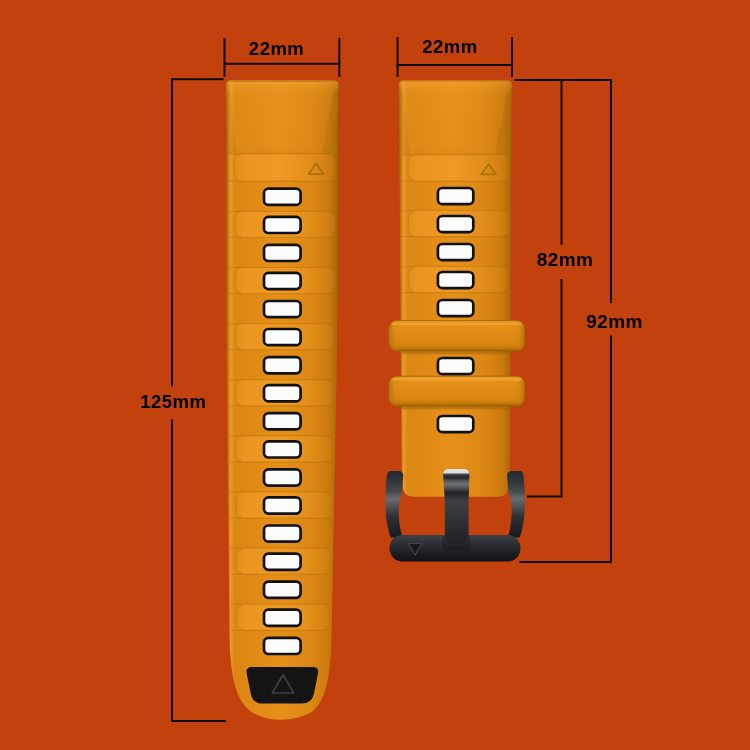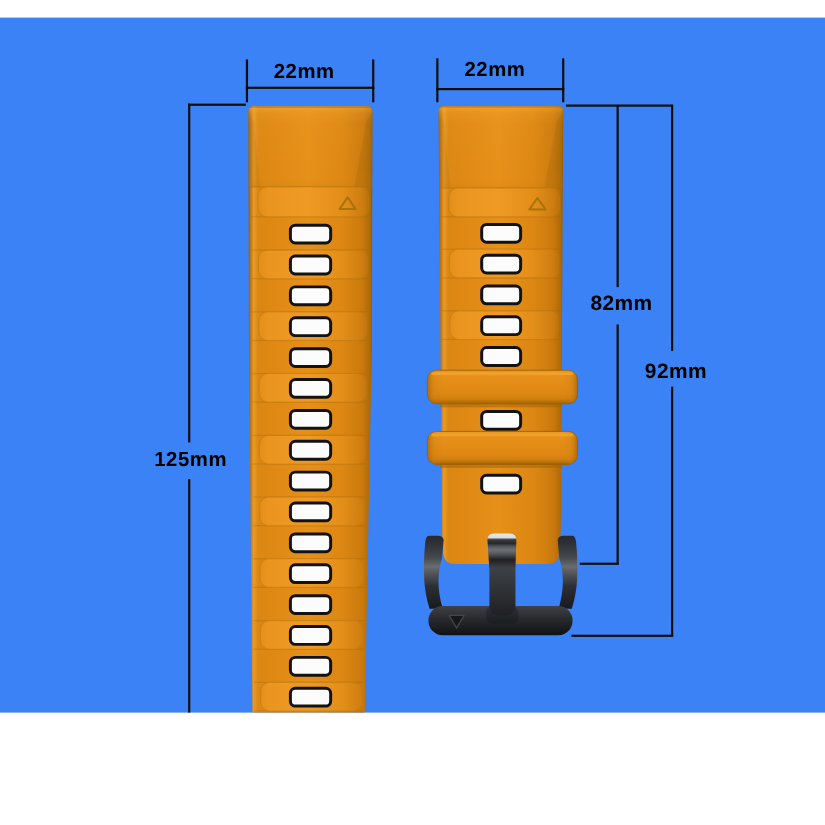--- a/index.html
+++ b/index.html
@@ -1,16 +1,16 @@
 <!DOCTYPE html>
 <html><head>
 <meta charset="utf-8">
 <style>
   html,body{margin:0;padding:0;background:#ffffff;}
-  #stage{position:relative;width:750px;height:632px;background:#3b82f6;overflow:hidden;margin-top:16px;}
+  #stage{position:relative;width:750px;height:750px;background:#c2410c;overflow:hidden;}
   svg{position:absolute;top:0;left:0;}
   text{font-family:"Liberation Sans", sans-serif;font-weight:700;fill:#000;}
 </style>
 </head>
 <body>
 <div id="stage">
 <svg width="750" height="750" viewBox="0 0 750 750">
 <defs>
   <linearGradient id="strapHL" gradientUnits="userSpaceOnUse" x1="225.8" y1="0" x2="338.6" y2="0">
     <stop offset="0" stop-color="#935c04"></stop>

